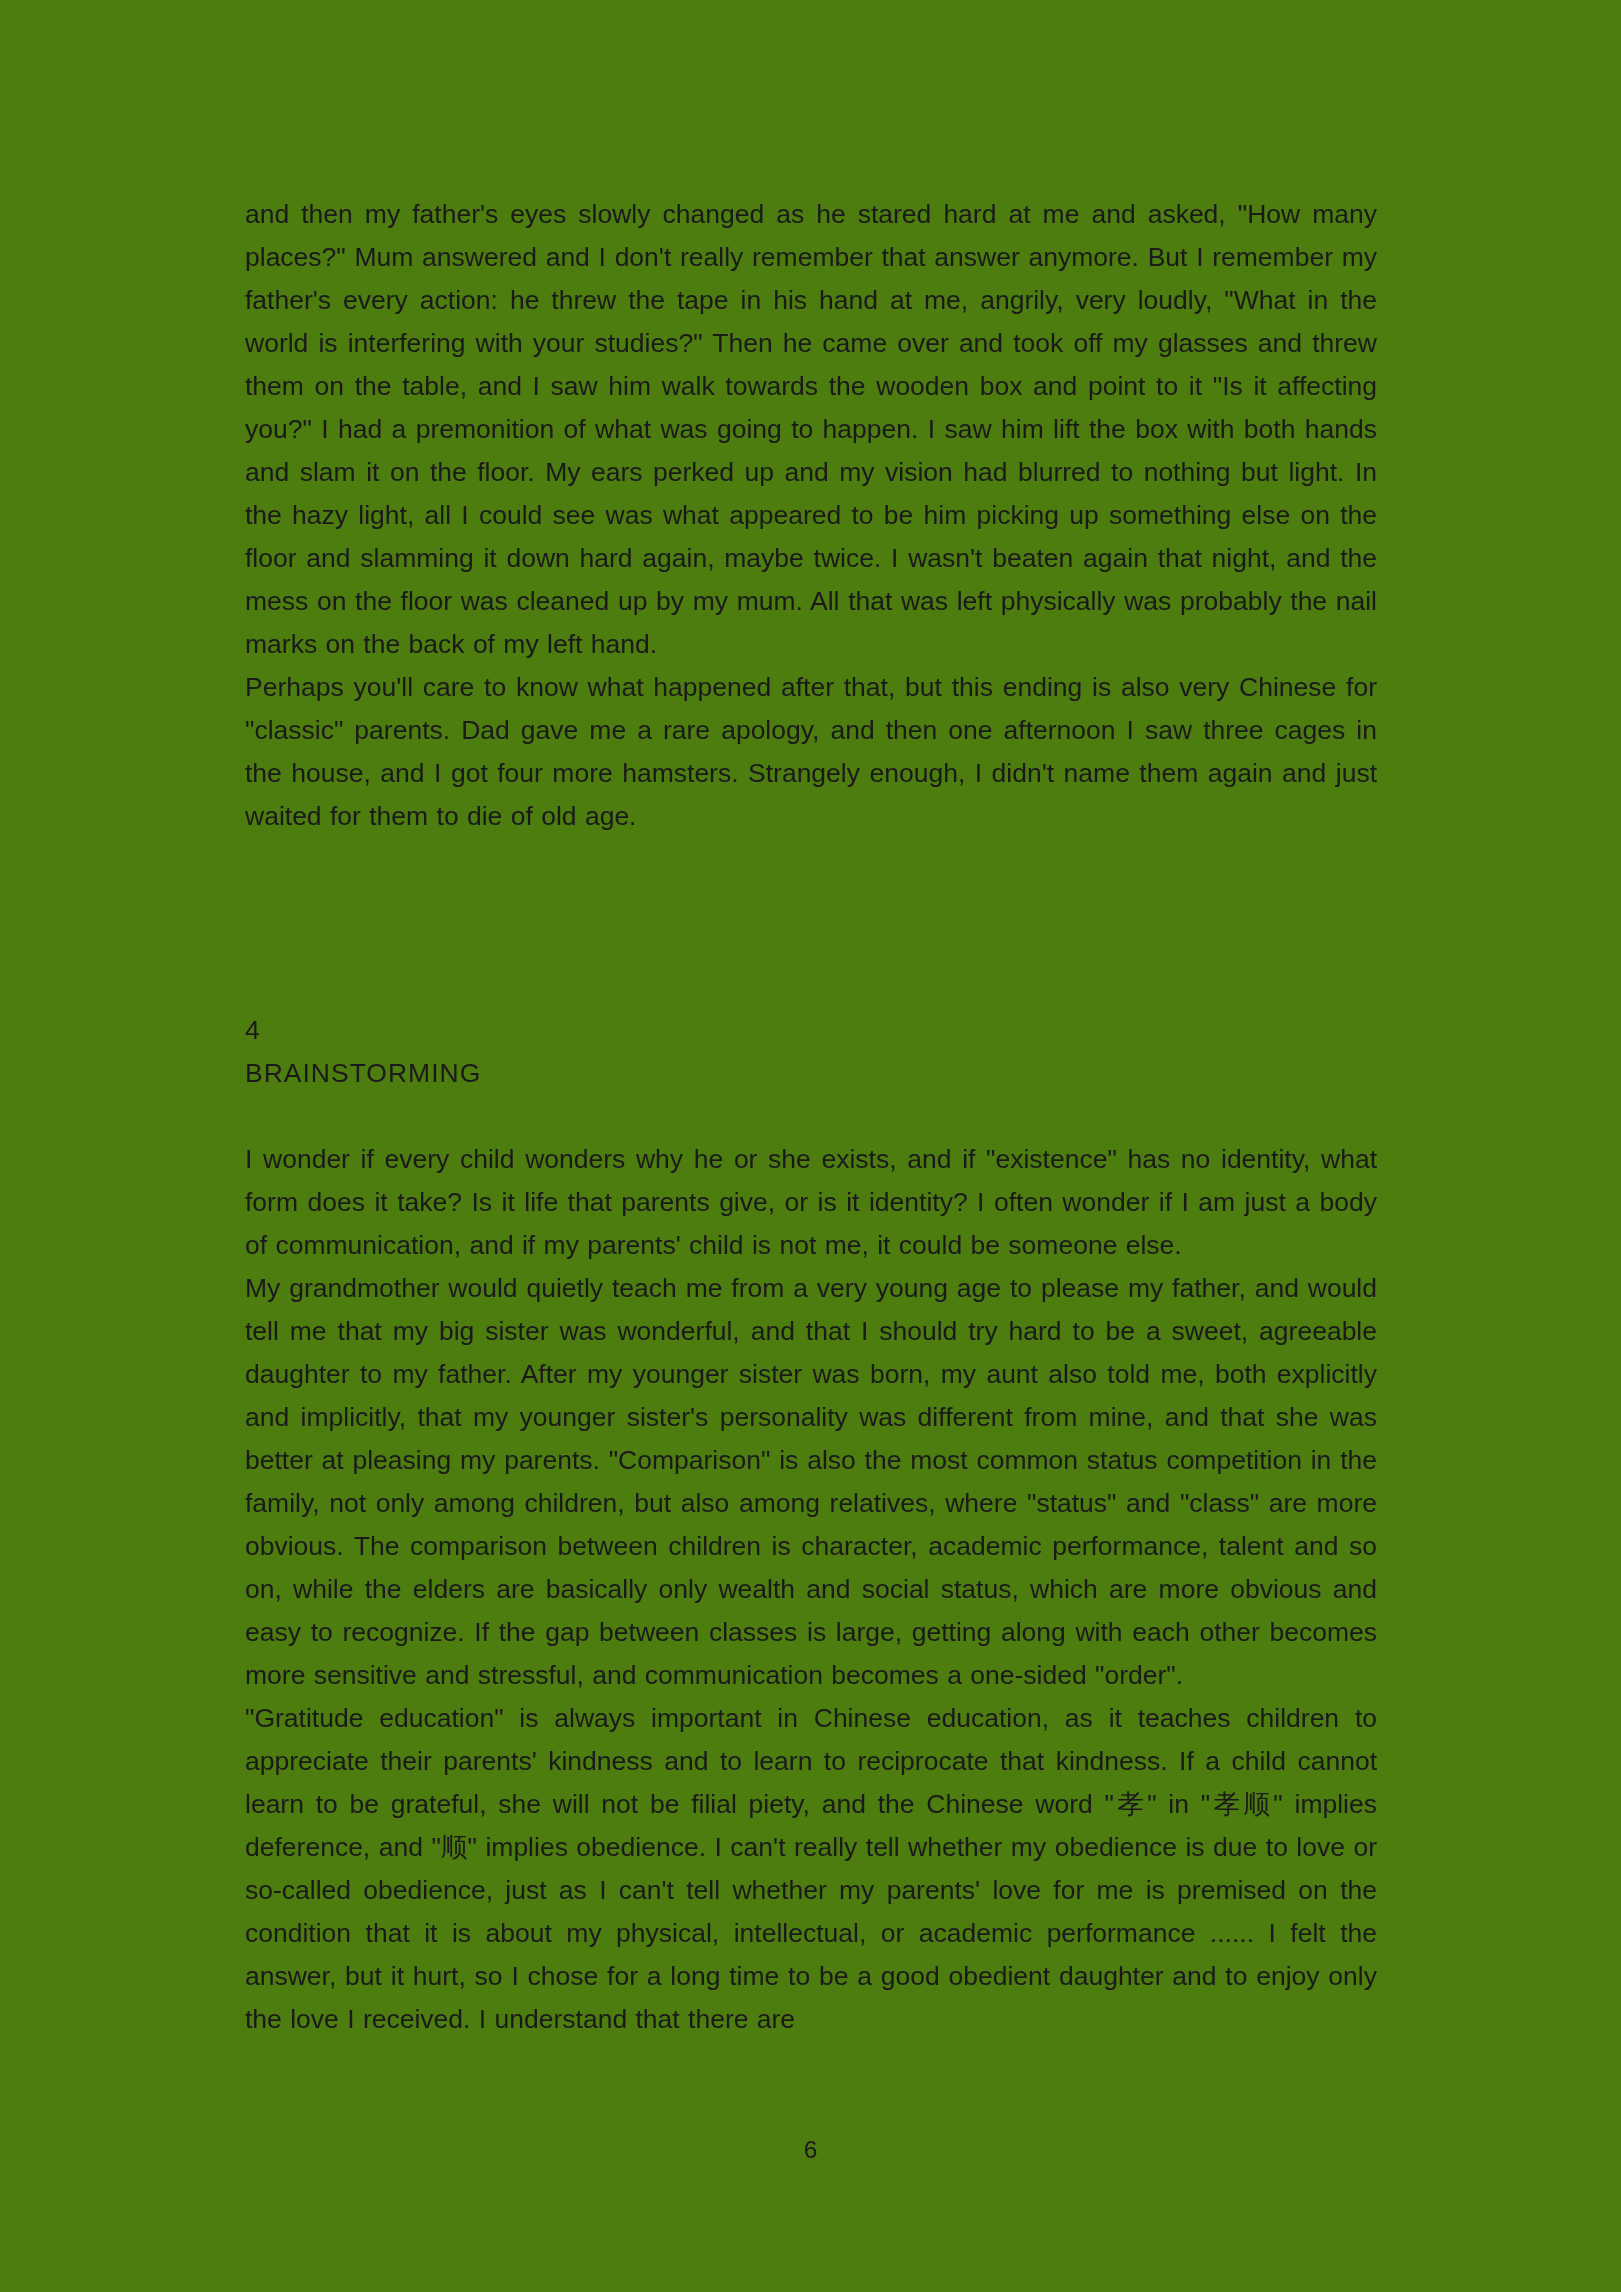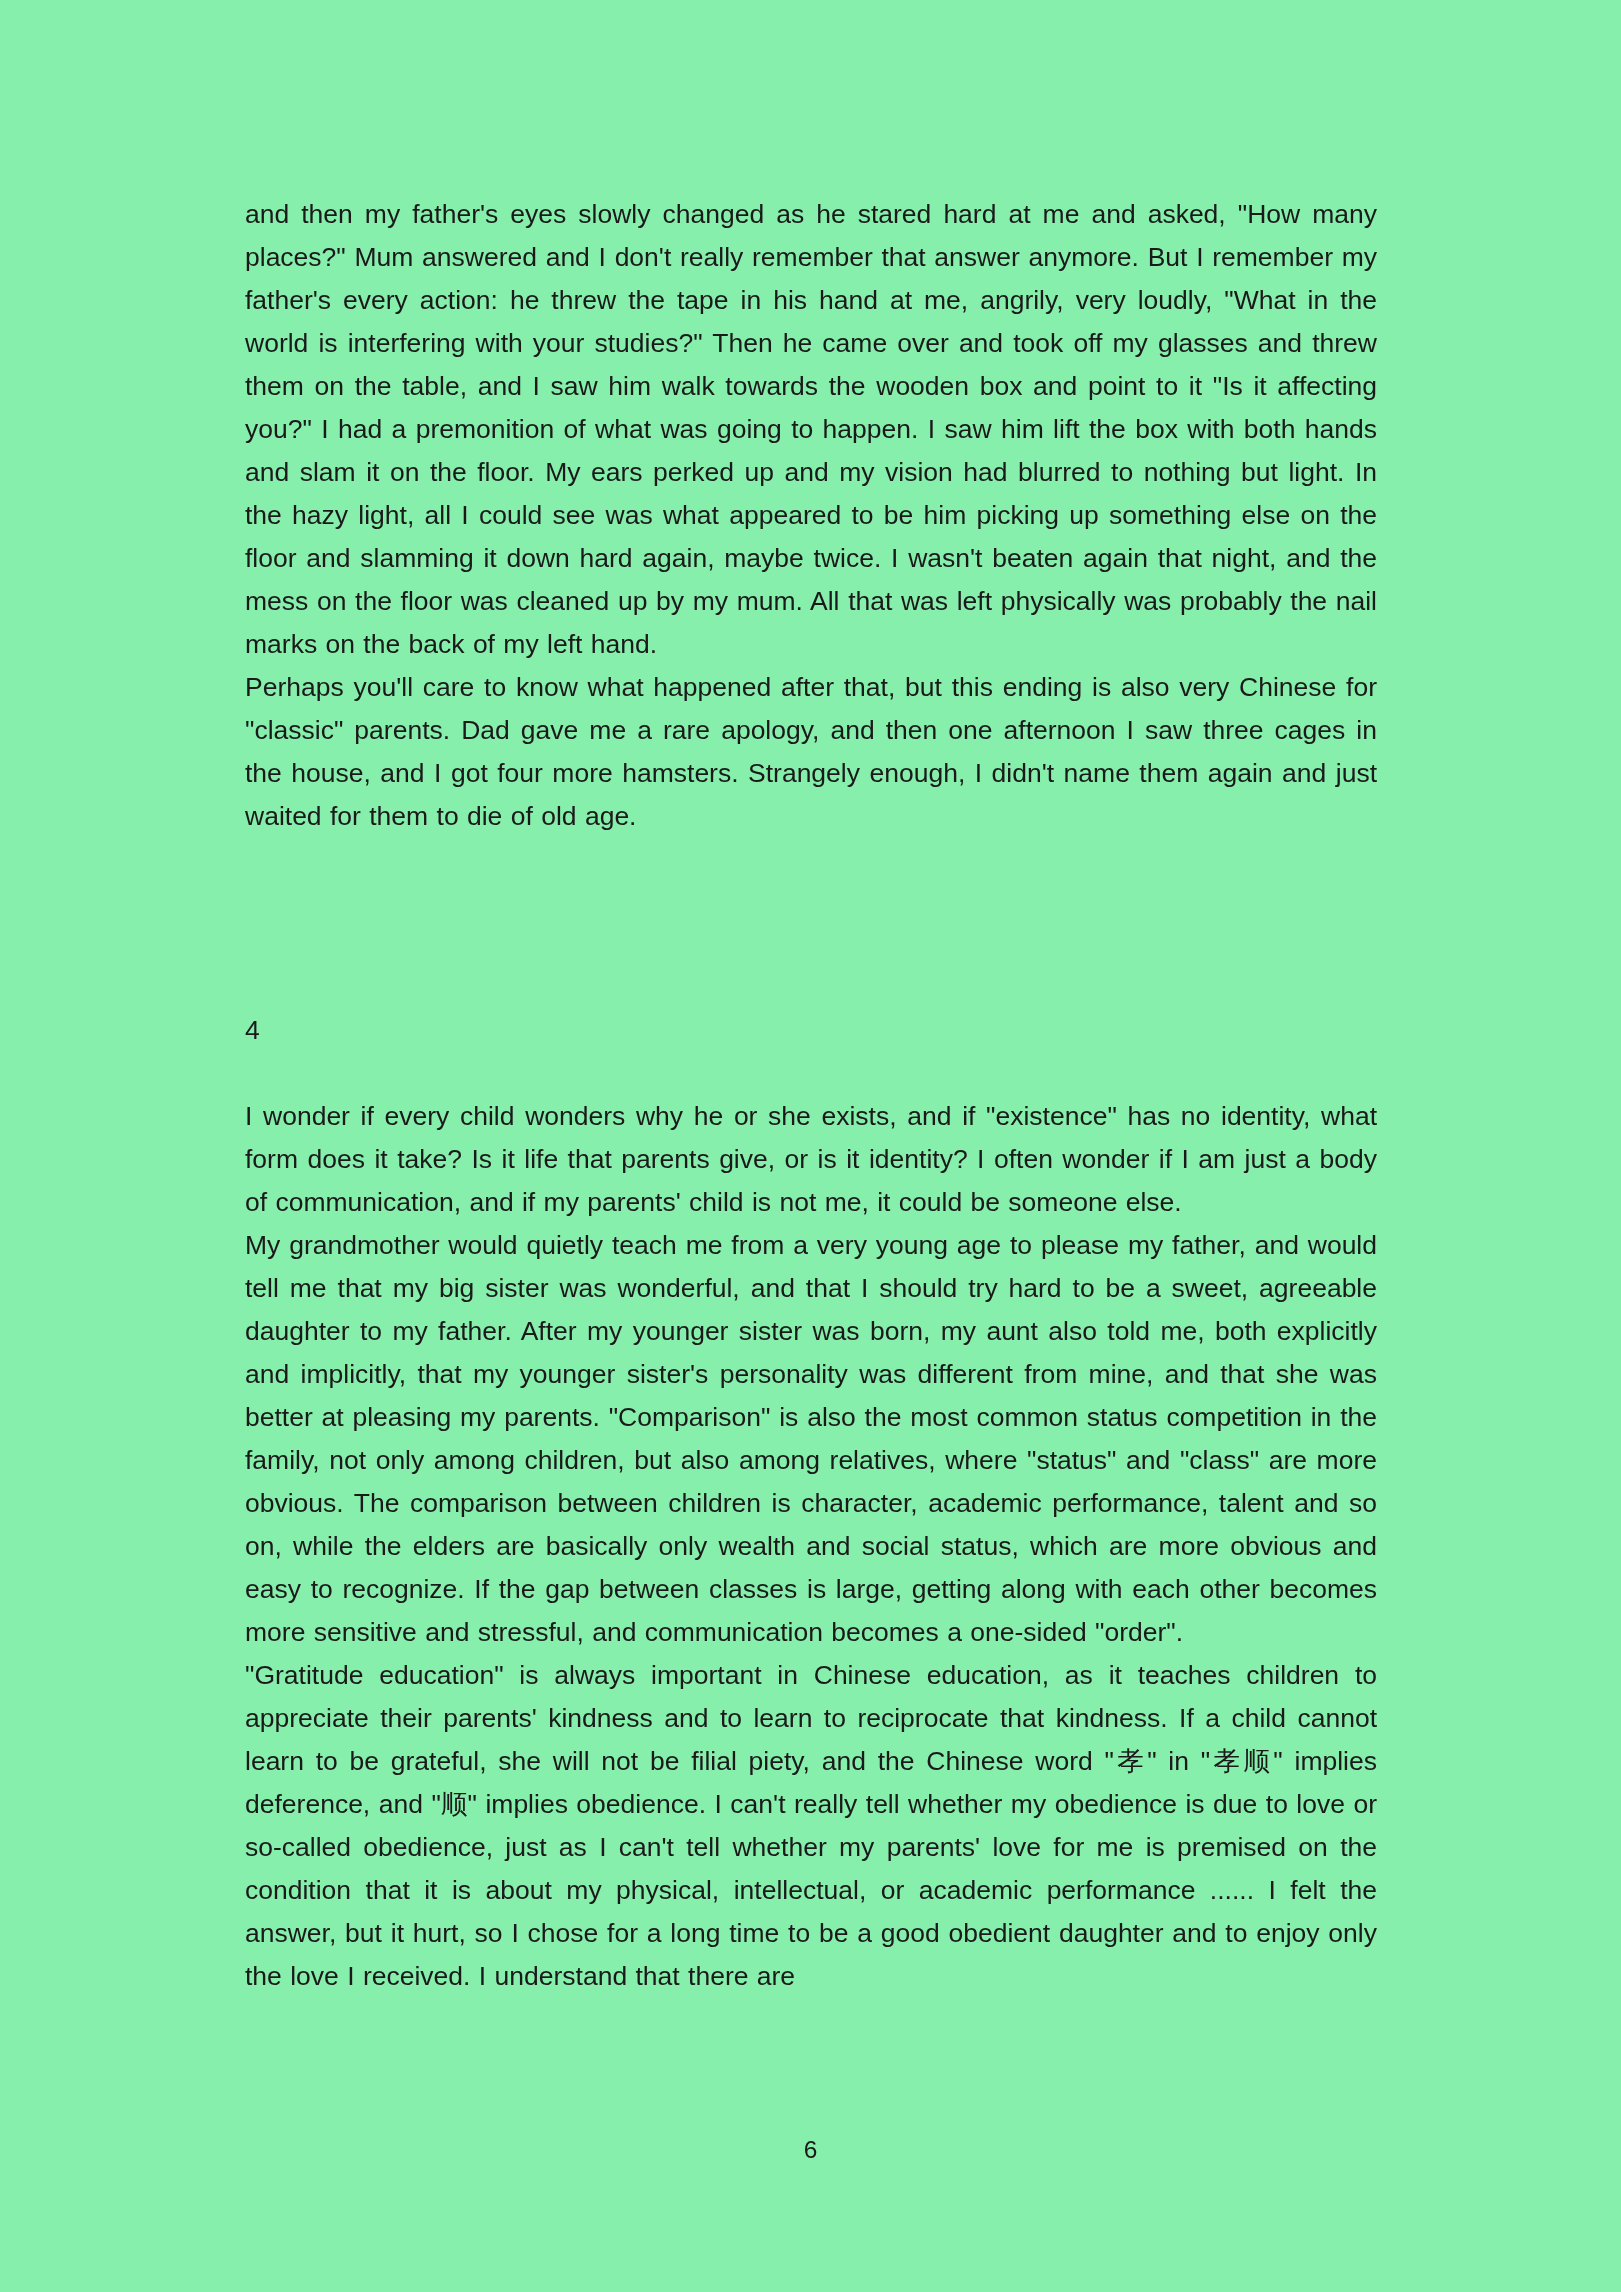--- a/index.html
+++ b/index.html
@@ -11,21 +11,21 @@
     height: 2293px;
     background: #ffffff;
     font-family: "Liberation Sans", sans-serif;
     color: #1a1a1a;
     position: relative;
     overflow: hidden;
   }
   .page {
     position: absolute;
     inset: 0;
-    background: #86efac;
+    background: #4d7c0f;
   }
   .content {
     position: absolute;
     left: 245px;
     top: 193px;
     width: 1132px;
   }
   .content p {
     margin: 0;
     font-size: 26.5px;
@@ -62,20 +62,21 @@
 
 <div class="page">
   <main class="content">
 
     <p class="body-text">and then my father's eyes slowly changed as he stared hard at me and asked, "How many places?" Mum answered and I don't really remember that answer anymore. But I remember my father's every action: he threw the tape in his hand at me, angrily, very loudly, "What in the world is interfering with your studies?" Then he came over and took off my glasses and threw them on the table, and I saw him walk towards the wooden box and point to it "Is it affecting you?" I had a premonition of what was going to happen. I saw him lift the box with both hands and slam it on the floor. My ears perked up and my vision had blurred to nothing but light. In the hazy light, all I could see was what appeared to be him picking up something else on the floor and slamming it down hard again, maybe twice. I wasn't beaten again that night, and the mess on the floor was cleaned up by my mum. All that was left physically was probably the nail marks on the back of my left hand.</p>
 
     <p class="body-text">Perhaps you'll care to know what happened after that, but this ending is also very Chinese for "classic" parents. Dad gave me a rare apology, and then one afternoon I saw three cages in the house, and I got four more hamsters. Strangely enough, I didn't name them again and just waited for them to die of old age.</p>
 
     <p class="section-number">4</p>
 
+    <p class="section-heading">BRAINSTORMING</p>
 
     <p class="body-text first-after-heading">I wonder if every child wonders why he or she exists, and if "existence" has no identity, what form does it take? Is it life that parents give, or is it identity? I often wonder if I am just a body of communication, and if my parents' child is not me, it could be someone else.</p>
 
     <p class="body-text">My grandmother would quietly teach me from a very young age to please my father, and would tell me that my big sister was wonderful, and that I should try hard to be a sweet, agreeable daughter to my father. After my younger sister was born, my aunt also told me, both explicitly and implicitly, that my younger sister's personality was different from mine, and that she was better at pleasing my parents. "Comparison" is also the most common status competition in the family, not only among children, but also among relatives, where "status" and "class" are more obvious. The comparison between children is character, academic performance, talent and so on, while the elders are basically only wealth and social status, which are more obvious and easy to recognize. If the gap between classes is large, getting along with each other becomes more sensitive and stressful, and communication becomes a one-sided "order".</p>
 
     <p class="body-text">"Gratitude education" is always important in Chinese education, as it teaches children to appreciate their parents' kindness and to learn to reciprocate that kindness. If a child cannot learn to be grateful, she will not be filial piety, and the Chinese word "孝" in "孝顺" implies deference, and "顺" implies obedience. I can't really tell whether my obedience is due to love or so-called obedience, just as I can't tell whether my parents' love for me is premised on the condition that it is about my physical, intellectual, or academic performance ...... I felt the answer, but it hurt, so I chose for a long time to be a good obedient daughter and to enjoy only the love I received. I understand that there are</p>
 
   </main>
 
   <footer class="page-footer">

